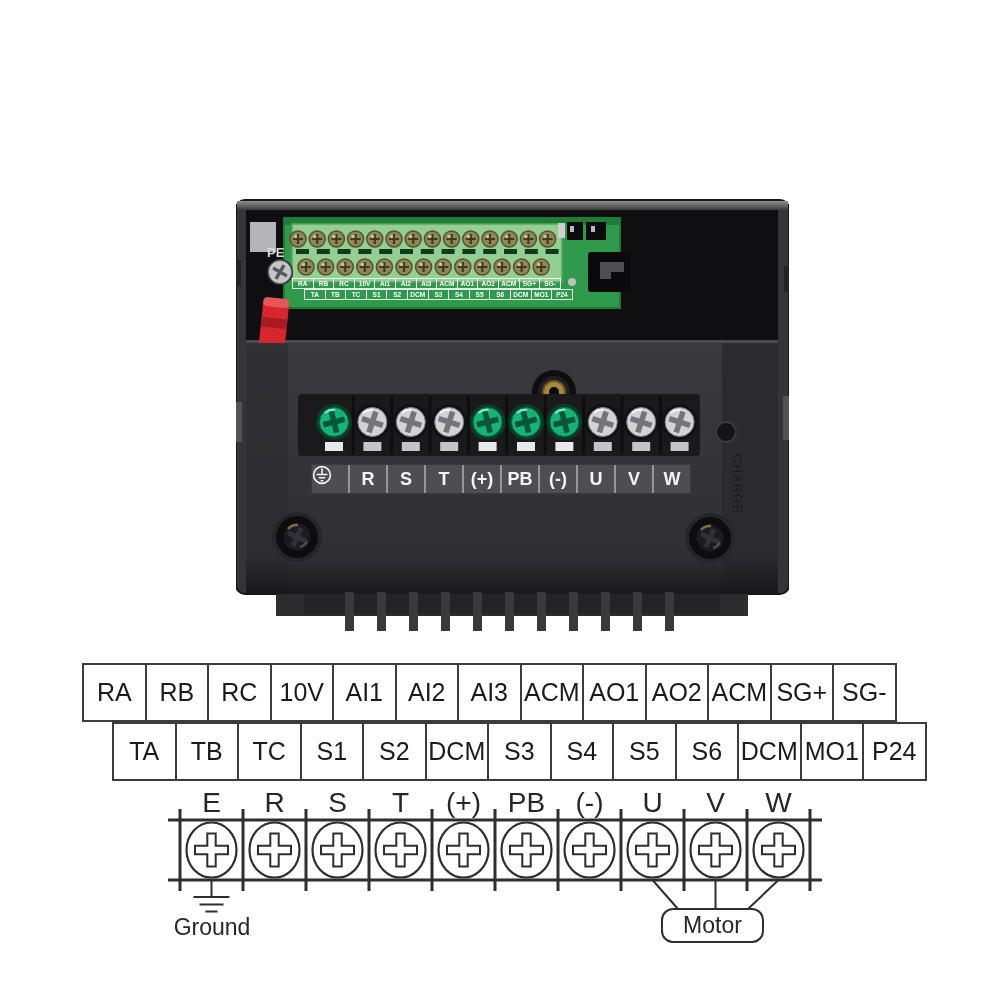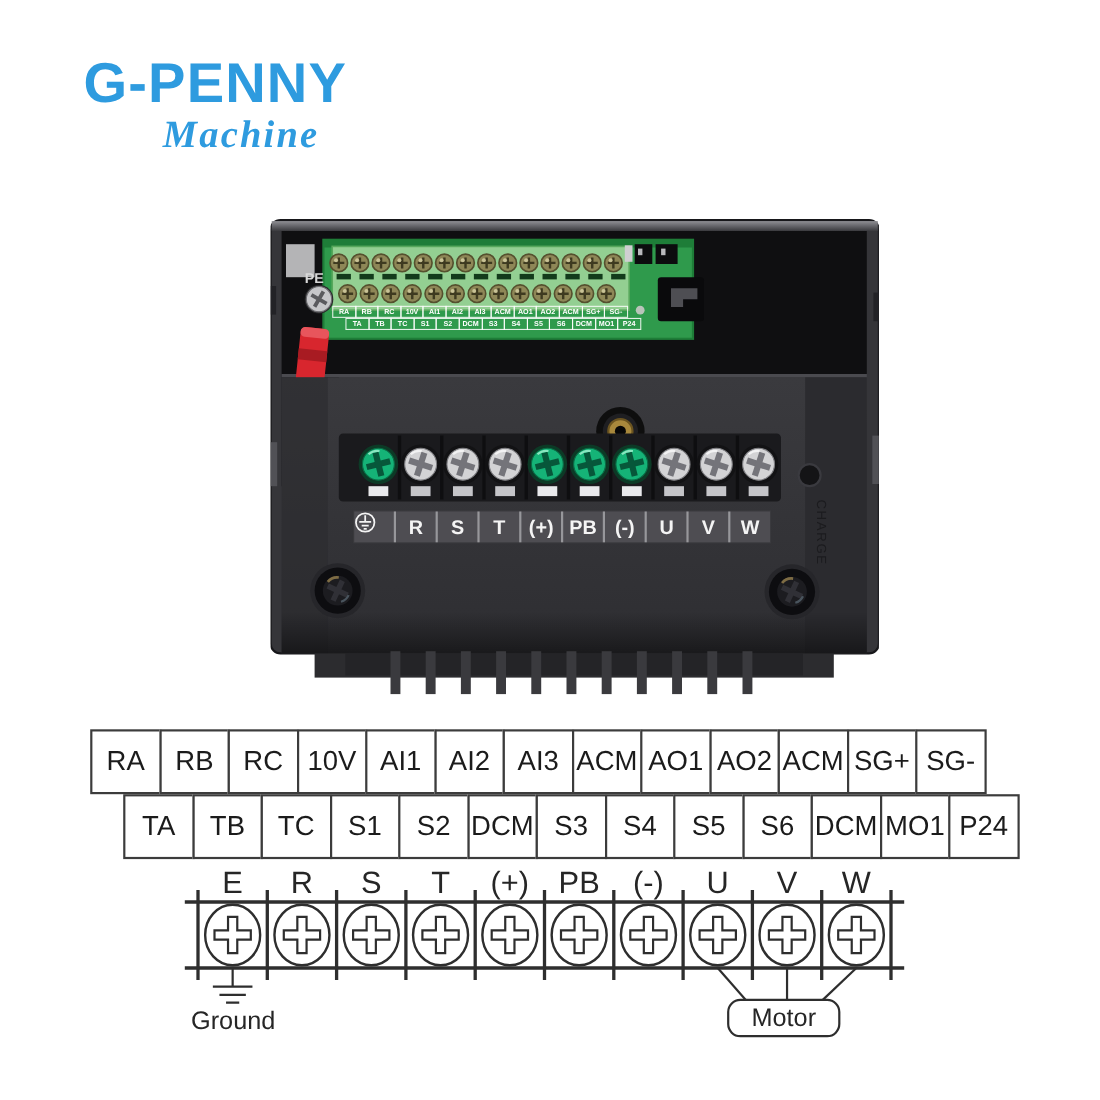--- a/index.html
+++ b/index.html
@@ -6,21 +6,21 @@
   #stage{position:relative;width:1000px;height:1000px;background:#fff;overflow:hidden;
          font-family:"Liberation Sans",sans-serif;}
 
   
   .logo{position:absolute;left:76px;top:50px;color:#2E9BDF;}
   .logo-name{font-size:51px;font-weight:800;letter-spacing:1px;line-height:1;}
   .logo-tagline{font-family:"Liberation Serif",serif;font-style:italic;font-weight:700;
                 font-size:35px;letter-spacing:2px;margin:4px 0 0 72px;line-height:1;}
 
   
-  #device{position:absolute;left:246px;top:196px;width:655px;height:452px;padding-left:39px;}
+  #device{position:absolute;left:236px;top:196px;width:655px;height:452px;padding-left:39px;}
   #device svg{position:absolute;left:0;top:0;}
 
   
   .pcb-row{position:absolute;display:flex;}
   .pcb-row .pcell{width:21.6px;height:10.5px;box-sizing:border-box;border:1px solid rgba(255,255,255,.85);
     margin-left:-1px;color:#fff;font-size:6.5px;font-weight:700;line-height:9px;text-align:center;
     overflow:hidden;}
   .pcb-row .pcell:first-child{margin-left:0;}
   #pcb-row1{left:56px;top:82px;}
   #pcb-row2{left:68px;top:93px;}
@@ -42,24 +42,20 @@
   #trow2{left:112px;top:722px;}
 
   
   #strip{position:absolute;left:160px;top:784px;width:680px;height:205px;}
   #strip svg text{font-family:"Liberation Sans",sans-serif;}
 </style>
 </head>
 <body>
 <div id="stage">
 
-<div class="logo">
-  <div class="logo-name">G-PENNY</div>
-  <div class="logo-tagline">Machine</div>
-</div>
 
 <div id="device">
   <svg width="553" height="452" viewBox="0 0 553 452">
     <defs>
       <linearGradient id="bevel" x1="0" y1="0" x2="0" y2="1">
         <stop offset="0" stop-color="#8f8f94"></stop>
             <stop offset="1" stop-color="#3a3a3e"></stop>
       </linearGradient>
       <linearGradient id="faceG" x1="0" y1="0" x2="0" y2="1">
         <stop offset="0" stop-color="#3a3a3e"></stop>

